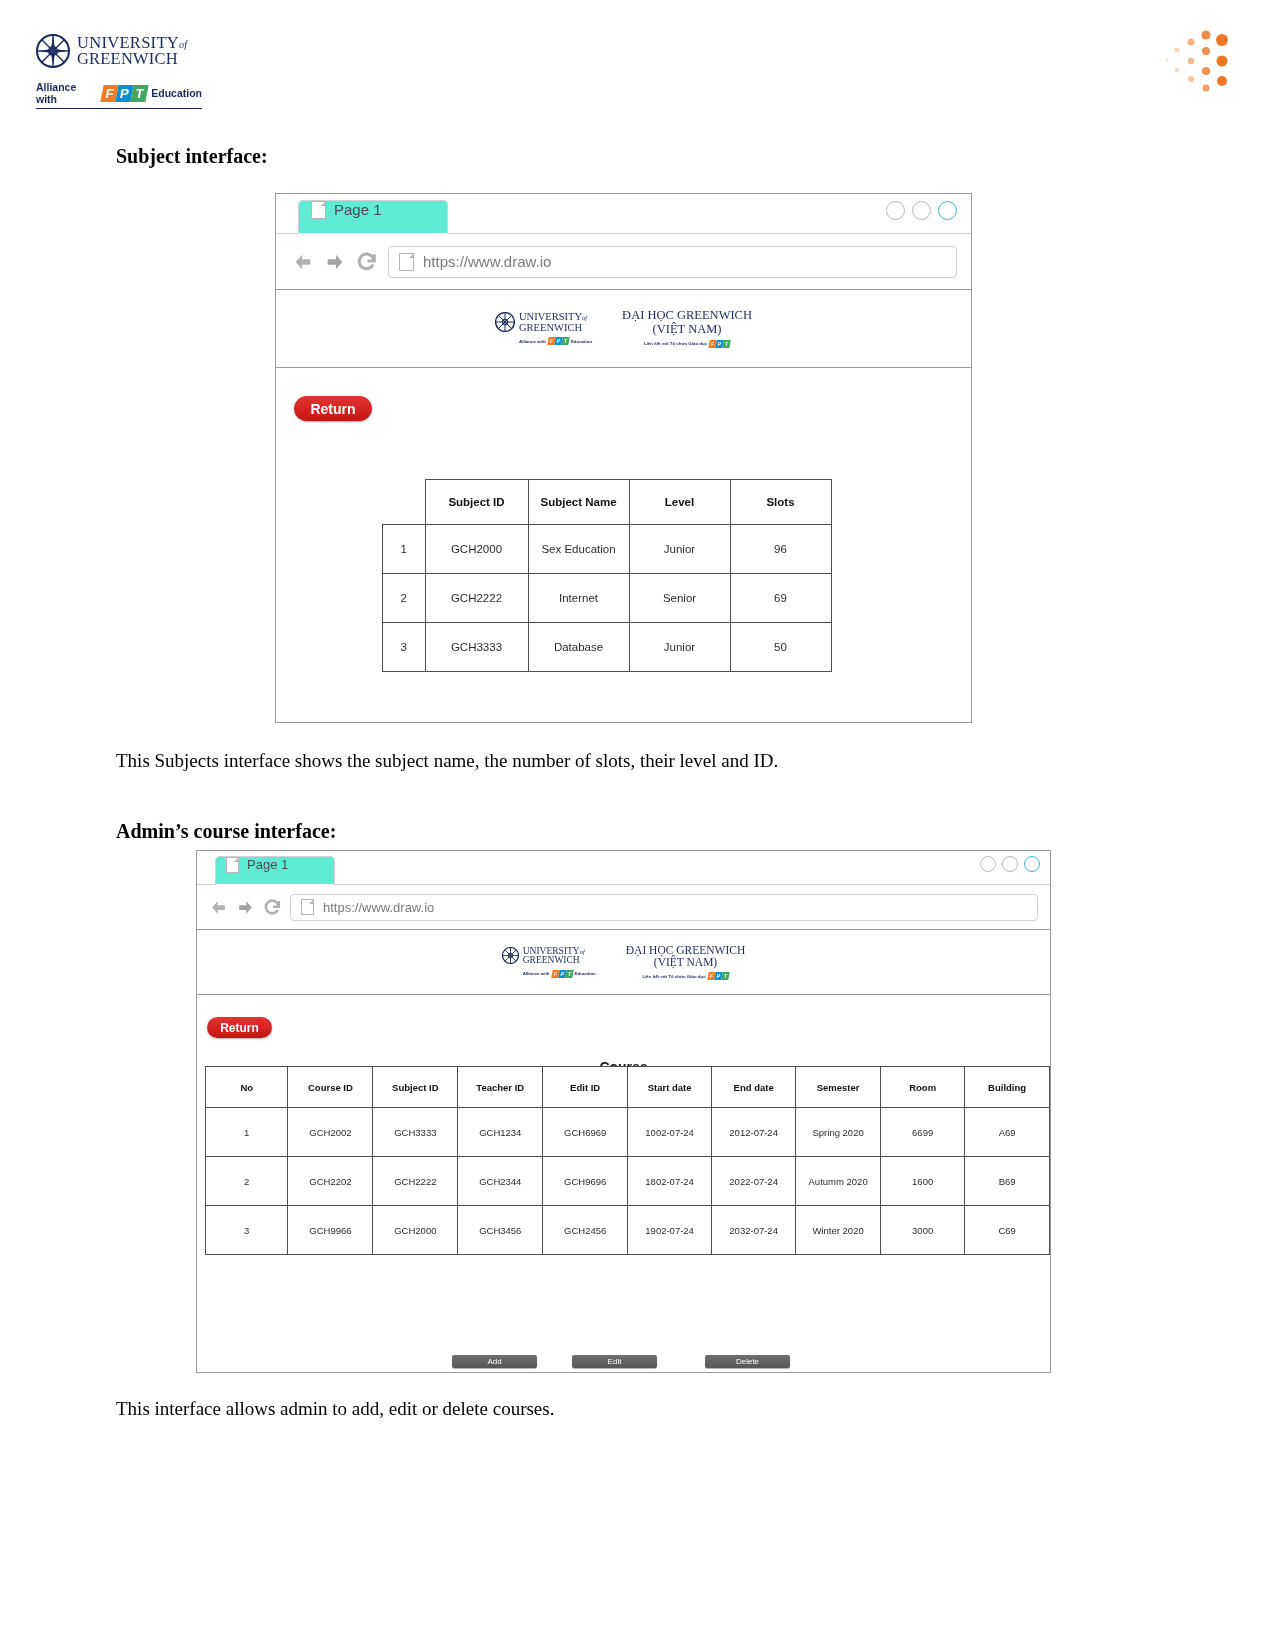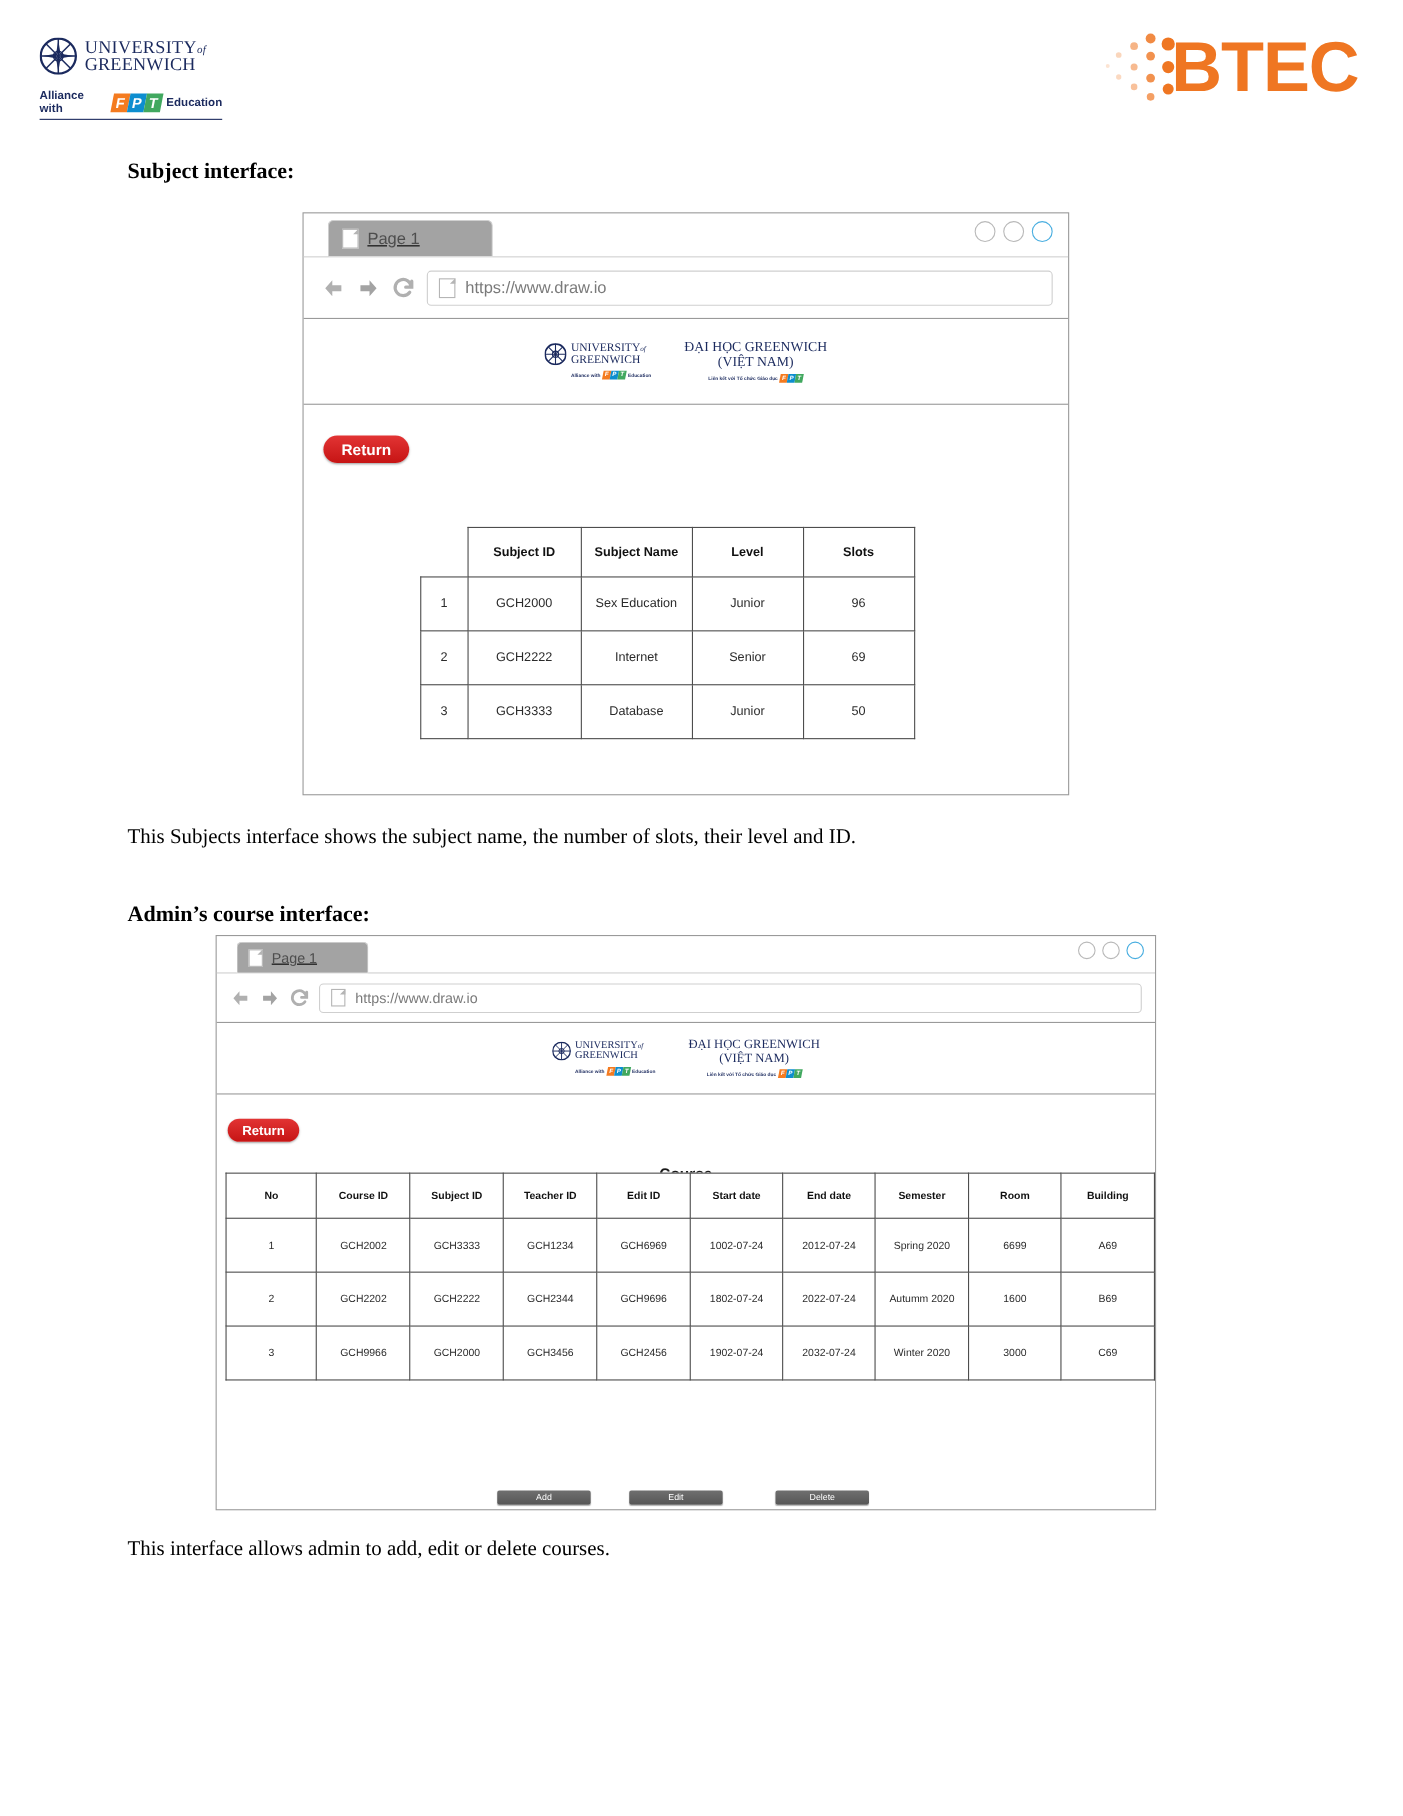--- a/index.html
+++ b/index.html
@@ -135,27 +135,25 @@
   }
   .b-tab {
     position: absolute;
     left: 22px;
     bottom: -1px;
     height: 34px;
     min-width: 150px;
     border: 1px solid #d0d0d0;
     border-bottom: 1px solid #ffffff;
     border-radius: 5px 5px 0 0;
-    background: #a3a3a3;
-    display: flex;
-    align-items: center;
+    background: #5eead4;
+    display: flex;
     gap: 8px;
     padding: 0 18px 0 12px;
     box-sizing: border-box;
-    text-decoration: underline;
   }
   .b-tab-label {
     font-family: "Liberation Sans", sans-serif;
     font-size: 15px;
     color: #4d4d4d;
   }
   .pageicon {
     width: 13px; height: 16px;
     border: 1px solid #b5b5b5;
     background: #fff;
@@ -367,21 +365,20 @@
         <circle cx="41" cy="43" r="4" opacity=".8"></circle>
           <circle cx="41" cy="60" r="3.5" opacity=".7"></circle>
         <circle cx="26" cy="14" r="3.5" opacity=".55"></circle>
           <circle cx="26" cy="33" r="3.2" opacity=".5"></circle>
         <circle cx="26" cy="51" r="3" opacity=".45"></circle>
         <circle cx="12" cy="22" r="2.6" opacity=".3"></circle>
           <circle cx="12" cy="42" r="2.4" opacity=".28"></circle>
         <circle cx="2" cy="32" r="1.8" opacity=".2"></circle>
       </g>
     </svg>
-    <div class="btec-text">BTEC</div>
   </div>
 </div>
 
 <div class="doc-heading" style="top:145px">Subject interface:</div>
 <div class="doc-para" style="top:750px">This Subjects interface shows the subject name, the number of slots, their level and ID.</div>
 <div class="doc-heading" style="top:820px">Admin’s course interface:</div>
 <div class="doc-para" style="top:1398px">This interface allows admin to add, edit or delete courses.</div>
 
 <div class="browser" id="mock-subjects" style="left:275px; top:193px; width:697px; height:530px;">
 

